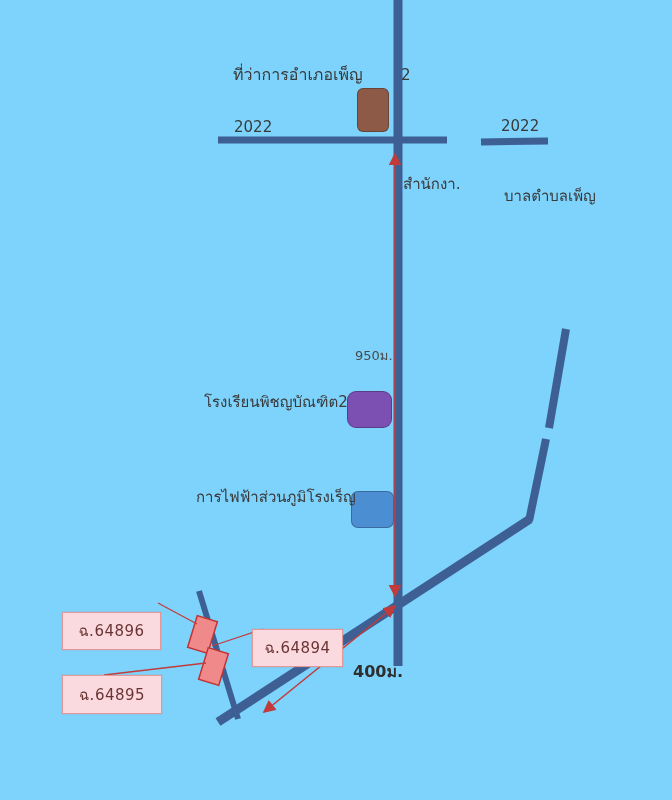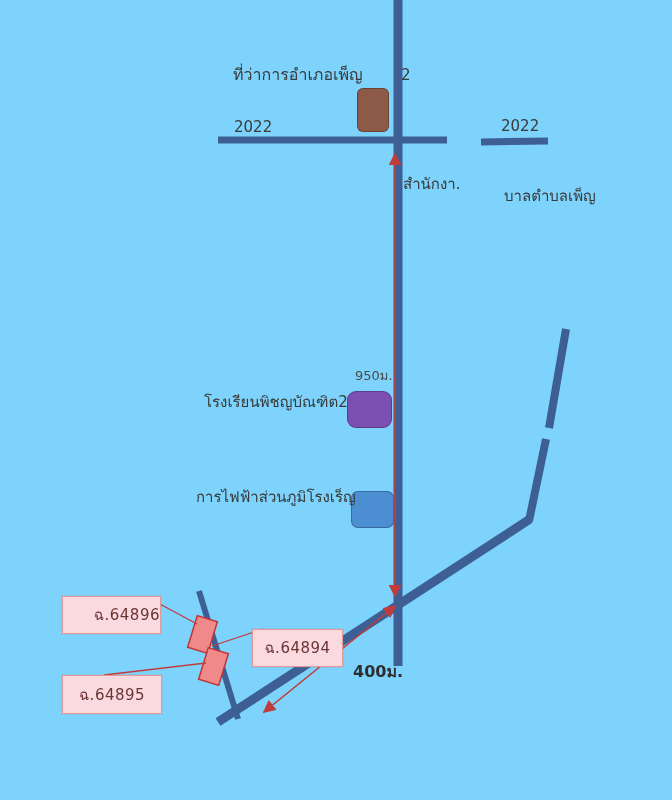--- a/index.html
+++ b/index.html
@@ -42,21 +42,21 @@
     background: #fadade;
     border: 1px solid #e09a9a;
     box-shadow: 0 0 0 1px rgba(224,120,120,0.15);
     display: flex;
     align-items: center;
     justify-content: center;
     font-size: 15px;
     color: #6b3434;
     letter-spacing: 0.5px;
   }
-  .pink-box.b1 { left: 62px;  top: 596px; width: 97px; height: 36px; justify-content: flex-end; }
+  .pink-box.b1 { left: 62px;  top: 612px; width: 97px; height: 36px; }
   .pink-box.b2 { left: 252px; top: 594px; width: 89px; height: 36px; margin-top: 35px; }
   .pink-box.b3 { left: 62px;  top: 675px; width: 98px; height: 37px; }
 </style>
 </head>
 <body>
 
 <div class="canvas">
 
   <svg class="overlay" width="672" height="800" viewBox="0 0 672 800" xmlns="http://www.w3.org/2000/svg">
     <defs>
@@ -96,21 +96,21 @@
   <div class="label" style="left:401px; top:67px;">2</div>
 
   <div class="label" style="left:234px; top:119px;">2022</div>
 
   <div class="label" style="left:501px; top:118px;">2022</div>
 
   <div class="label" style="left:403px; top:176px;text-align:center;">สำนักงา.</div>
 
   <div class="label" style="left:504px; top:164px;margin-top:24px;">บาลตำบลเพ็ญ</div>
 
-  <div class="label small" style="left:355px; top:369px;">950ม.</div>
+  <div class="label small" style="left:355px; top:349px;">950ม.</div>
 
   <div class="label" style="left:204px; top:394px;">โรงเรียนพิชญบัณฑิต2</div>
 
   <div class="label" style="left:196px; top:489px;">การไฟฟ้าส่วนภูมิโรงเร็ญ</div>
 
   <div class="label distance-bold" style="left:329px; top:663px;margin-left:24px;">400ม.</div>
 
   <div class="pink-box b1">
     <span>ฉ.64896</span>
   </div>

